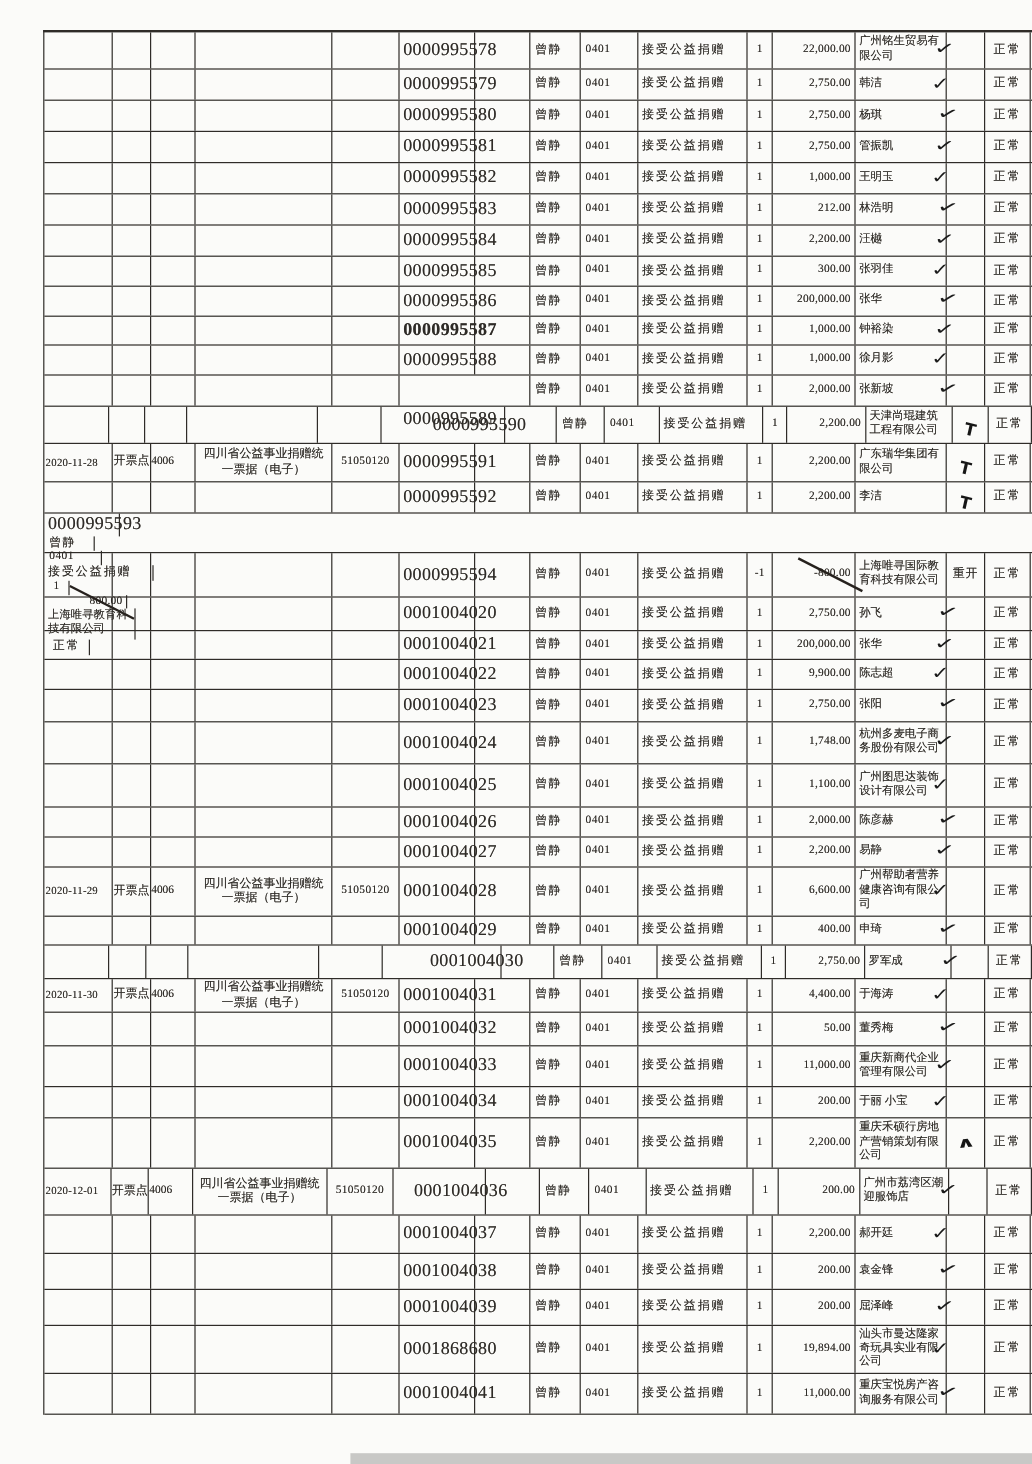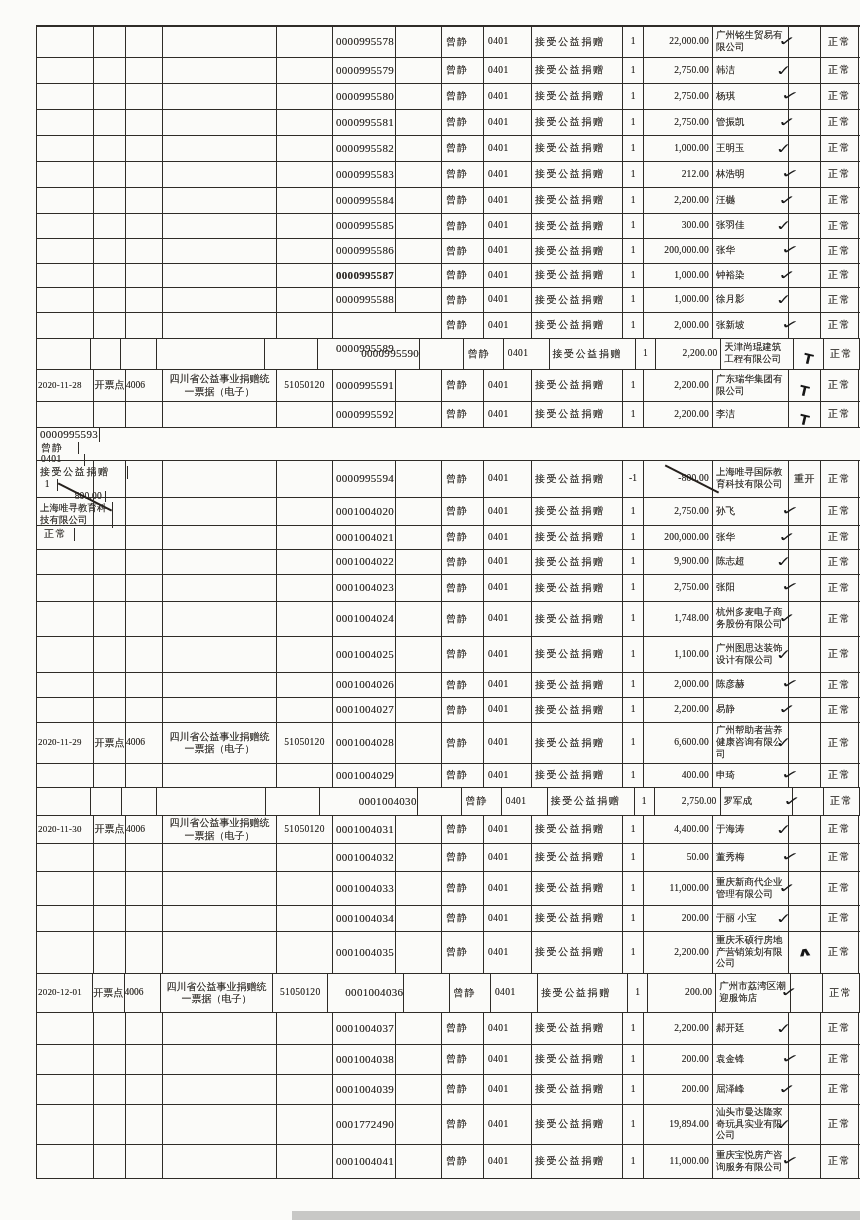--- a/index.html
+++ b/index.html
@@ -21,21 +21,21 @@
     box-sizing:border-box;border-right:1.4px solid #2f2c28;
     display:flex;align-items:center;position:relative;
     font-size:10px;line-height:1.25;
     text-shadow:0 0 .5px rgba(45,40,35,.55);
   }
   .c-date{font-size:9px;padding-left:1px;letter-spacing:.2px;}
   .c-point{justify-content:center;font-size:10px;}
   .c-code{justify-content:flex-start;font-size:9.5px;}
   .c-desc{justify-content:center;text-align:center;padding:0 5px;font-size:10px;}
   .c-dept{justify-content:center;font-size:9.5px;letter-spacing:.3px;}
-  .c-receipt{padding-left:3px;font-size:11px;letter-spacing:.3px;}
+  .c-receipt{padding-left:3px;font-size:15px;letter-spacing:.3px;}
   .c-operator{padding-left:4px;letter-spacing:1px;}
   .c-opcode{padding-left:4px;font-size:9.5px;letter-spacing:.4px;}
   .c-item{padding-left:3px;letter-spacing:1.6px;}
   .c-qty{justify-content:center;font-size:9.5px;}
   .c-amount{justify-content:flex-end;padding-right:3px;font-size:9.5px;letter-spacing:.2px;}
   .c-payer{padding:1px 2px 1px 3px;font-size:9.5px;}
   .c-payer .payer-text{display:block;word-break:break-all;}
   .c-mark{justify-content:center;}
   .c-status{justify-content:center;letter-spacing:1.5px;}
 
@@ -1375,21 +1375,21 @@
           <span>正常</span>
         </div>
       </div>
       <div class="row" style="height: 40px;">
         <div class="cell c-date" style="width: 57px;"></div>
         <div class="cell c-point" style="width: 32px;"></div>
         <div class="cell c-code" style="width: 37px;"></div>
         <div class="cell c-desc" style="width: 114px;"></div>
         <div class="cell c-dept" style="width: 56px;"></div>
         <div class="cell c-receipt" style="width: 63px;">
-          <span>0001772490</span>
+          <span>0001868680</span>
         </div>
         <div class="cell c-blank" style="width: 46px;"></div>
         <div class="cell c-operator" style="width: 42px;">
           <span>曾静</span>
         </div>
         <div class="cell c-opcode" style="width: 48px;">
           <span>0401</span>
         </div>
         <div class="cell c-item" style="width: 91px;">
           <span>接受公益捐赠</span>

